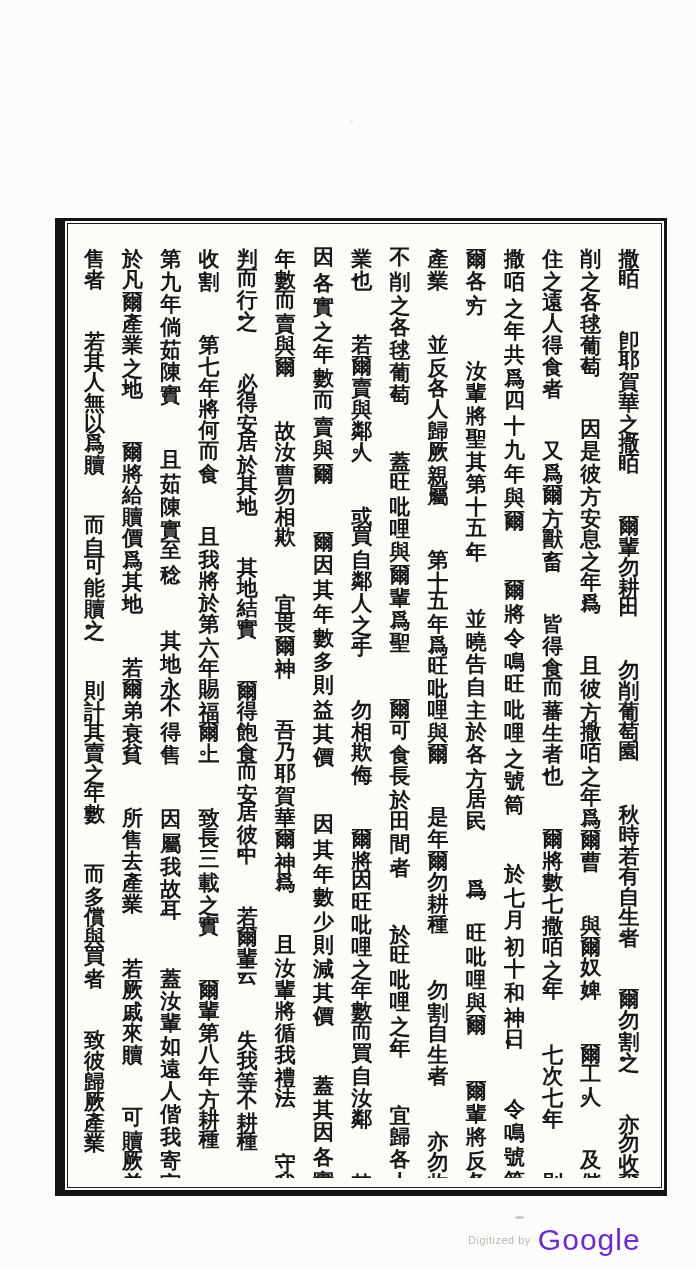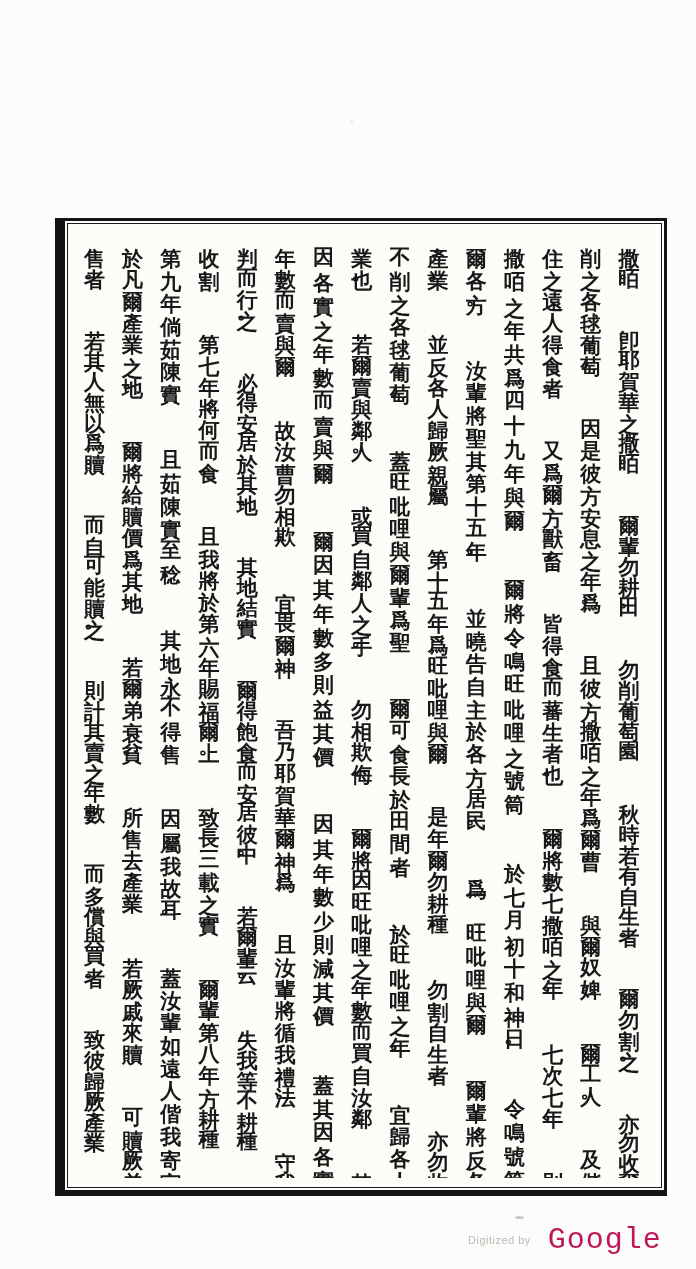--- a/index.html
+++ b/index.html
@@ -43,30 +43,30 @@
     letter-spacing:1px;
     text-align:justify;
     text-align-last:justify;
     font-weight:600;
     white-space:normal;
     overflow:hidden;
   }
   
   .watermark{
     position:absolute;left:468px;top:1218px;width:200px;height:44px;
-    display:flex;align-items:center;gap:17px;
+    display:flex;align-items:center;gap:7px;
     user-select:none;
   }
   .wm-prefix{
     font-family:"Liberation Sans","DejaVu Sans",sans-serif;
     font-size:11px;color:#b9b9b5;letter-spacing:0.5px;
   }
   .wm-brand{
-    font-family:Liberation Mono, monospace;
-    font-size:30px;color:#be185d;letter-spacing:1px;
+    font-family:Liberation Sans, sans-serif;
+    font-size:30px;color:#6d28d9;letter-spacing:1px;
     font-weight:400;
   }
   
   .speck{position:absolute;background:#c9c9c4;border-radius:50%;}
   .speck.s1{left:515px;top:1216px;width:9px;height:3px;}
   .speck.s2{left:350px;top:120px;width:3px;height:3px;opacity:.4;}
 </style>
 </head>
 <body>
 

